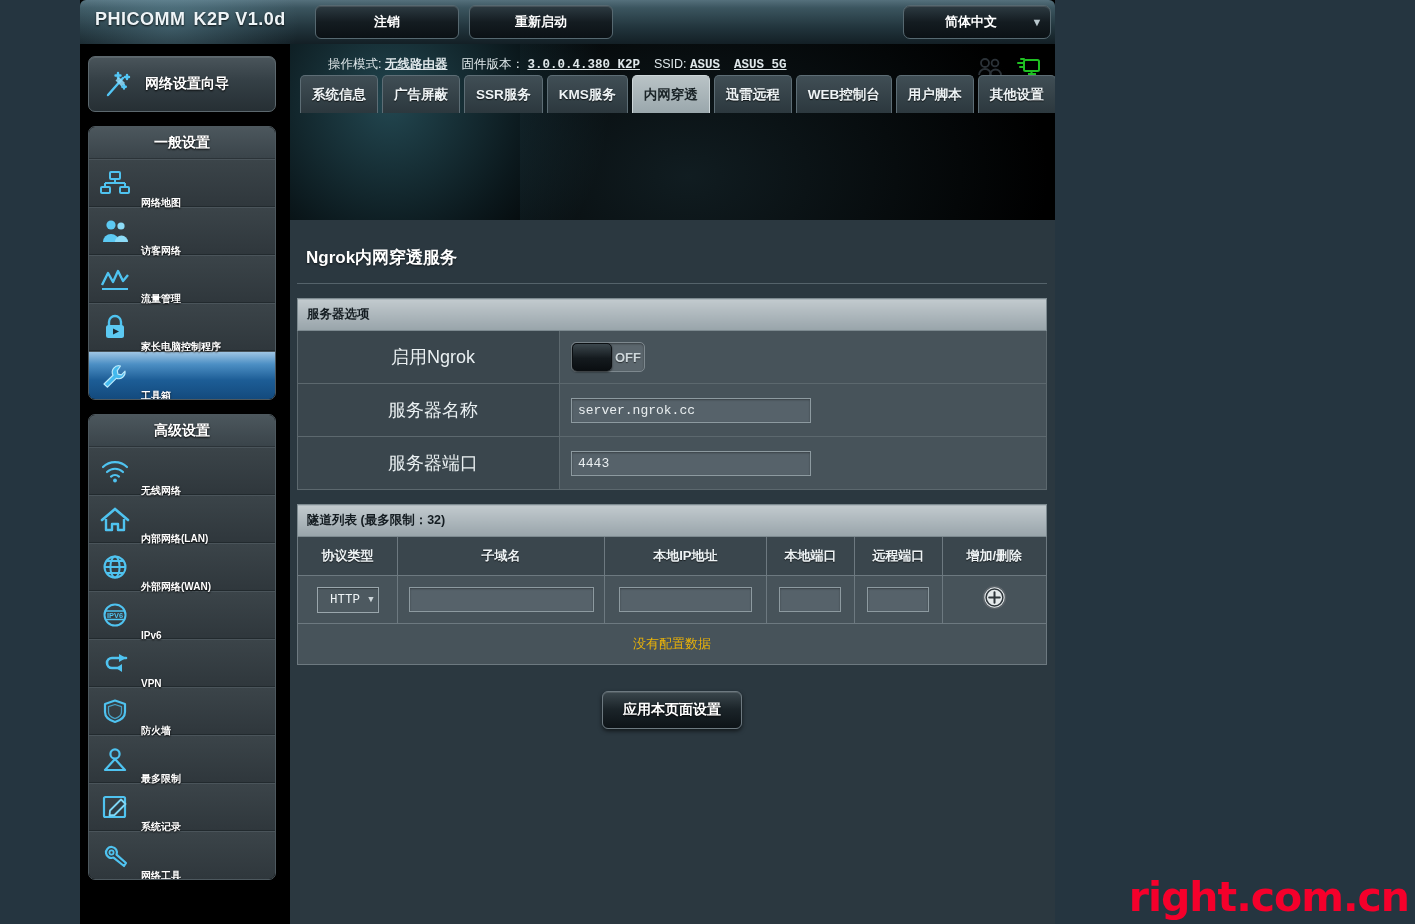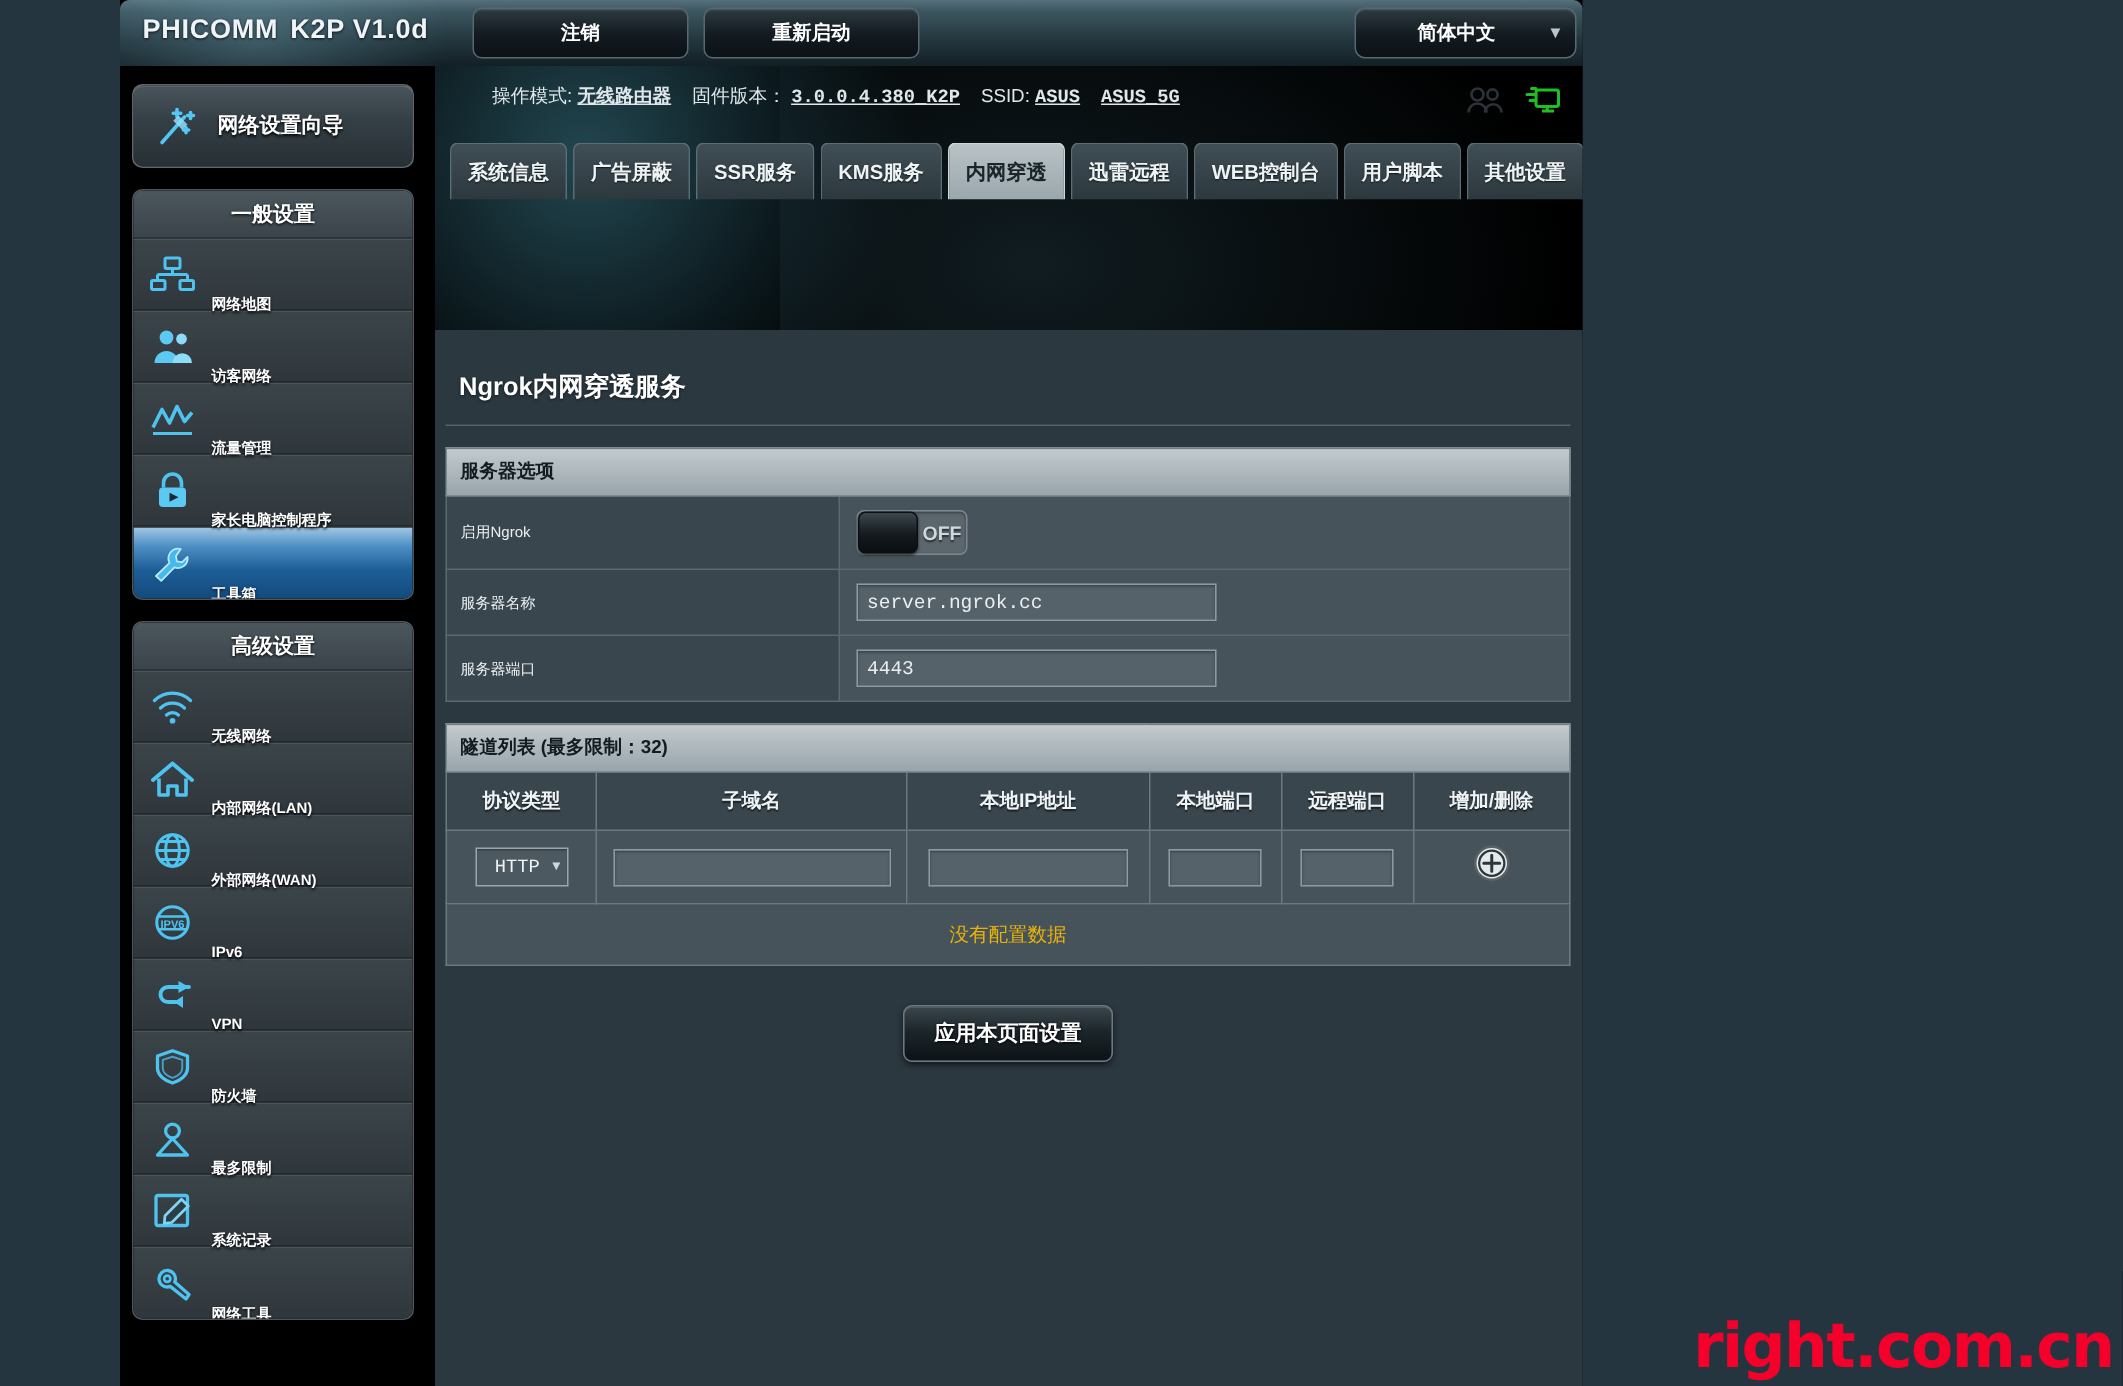--- a/index.html
+++ b/index.html
@@ -83,21 +83,21 @@
     color: #dfe7ea; font-size: 12.5px; white-space: nowrap; margin-left: 28px;
   }
   .infoline .u { text-decoration: underline; font-weight: bold; }
   .infoline .mono { font-family: "Liberation Mono","DejaVu Sans Mono",monospace; font-weight: bold; text-decoration: underline; }
   .infoline .gap { display:inline-block; width: 7px; }
 
   .hdr-icons { position: absolute; right: 14px; top: 12px; z-index: 5; display: flex; gap: 12px; align-items: center; }
   .hdr-icons .ic { cursor: pointer; display:block; }
 
   
-  .tabs { position: absolute; left: 10px; top: 51px; display: flex; gap: 4px; z-index: 5; }
+  .tabs { position: absolute; left: 10px; top: 31px; display: flex; gap: 4px; z-index: 5; }
   .tab {
     height: 38px; padding: 0 11px;
     display: flex; align-items: center; justify-content: center;
     background: linear-gradient(180deg,#404e55 0%,#2c383e 100%);
     border: 1px solid #5d6d75; border-bottom: none;
     border-radius: 5px 5px 0 0;
     color: #eef3f5; font-size: 13.5px; font-weight: bold; white-space: nowrap;
     cursor: pointer;
     text-shadow: 0 1px 1px rgba(0,0,0,.7);
   }
@@ -155,23 +155,24 @@
     margin: 0 0 0 0;
   }
 
   .tbl { width: 100%; border-collapse: collapse; margin-top: 14px; }
   .tbl .sec-head td {
     background: linear-gradient(180deg,#c2cace 0%,#98a4aa 100%);
     color: #141c21; font-size: 12.5px; font-weight: bold;
     padding: 7px 0 7px 9px; border: 1px solid #7d8a90;
   }
   .tbl td.lbl {
-    width: 262px; background: #3a464d; color: #eaf0f2; font-size: 10px;
+    width: 262px; background: #3a464d; color: #eaf0f2; font-size: 18px;
     padding: 14px 0 14px 9px; border: 1px solid #5c686e;
     vertical-align: middle;
+    text-align: center;
   }
   .tbl td.val {
     background: #47535a; padding: 9px 0 9px 11px; border: 1px solid #5c686e;
     vertical-align: middle;
   }
 
   .ipt {
     background: #56626a; border: 1px solid #8d9aa0;
     color: #e9eef0; font-size: 13px;
     font-family: Liberation Mono, monospace;

